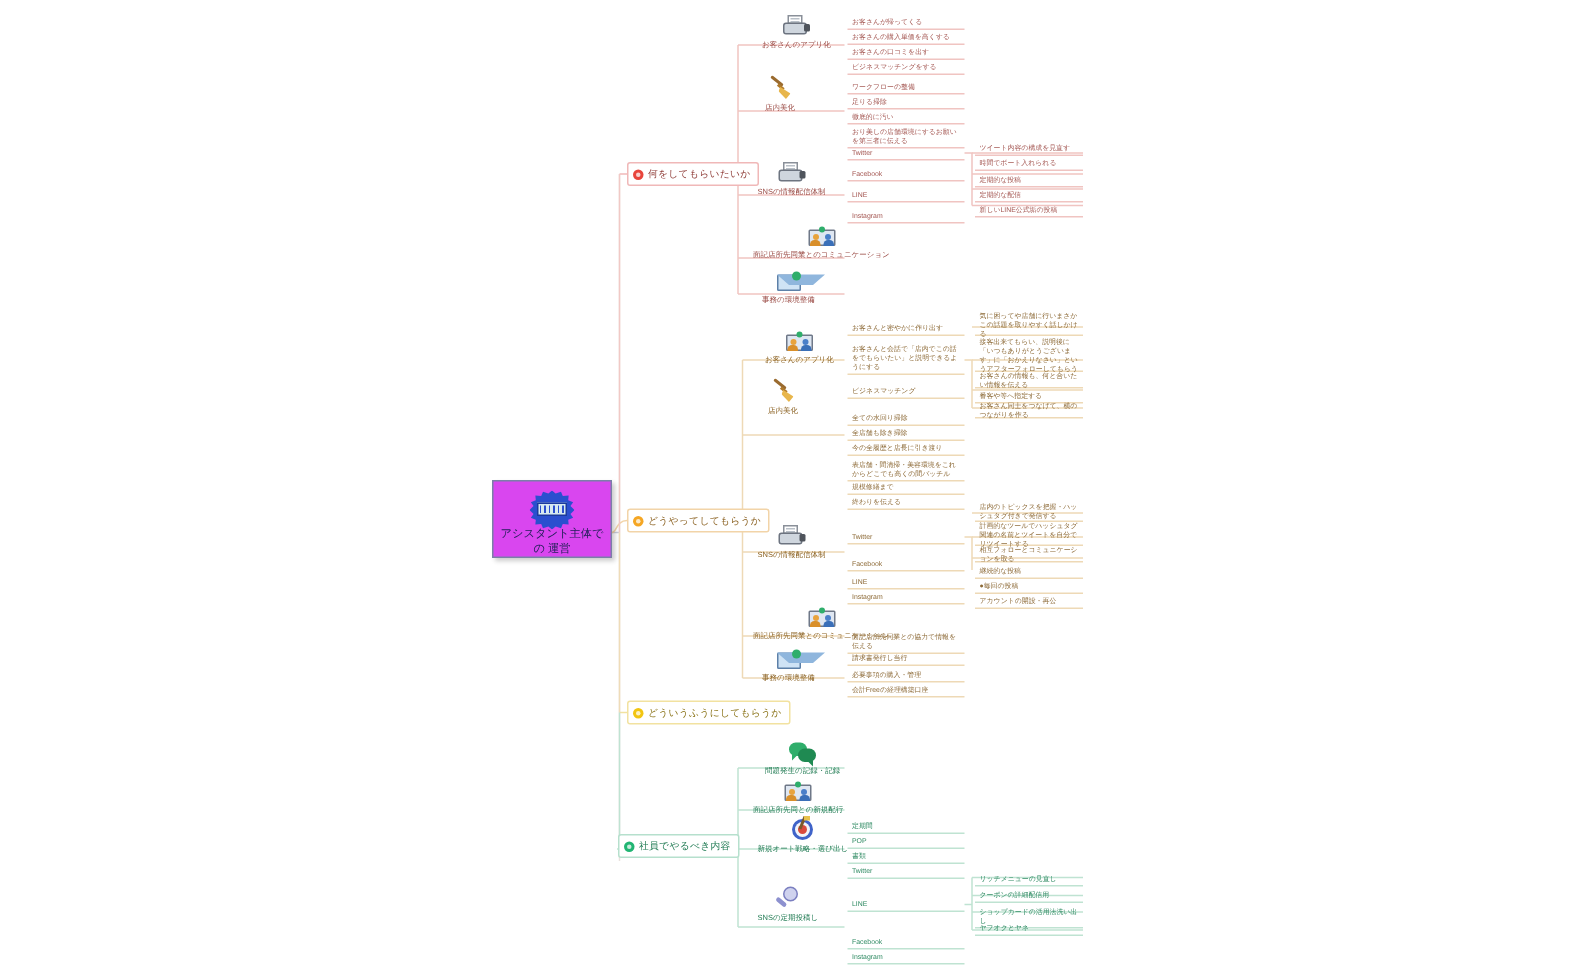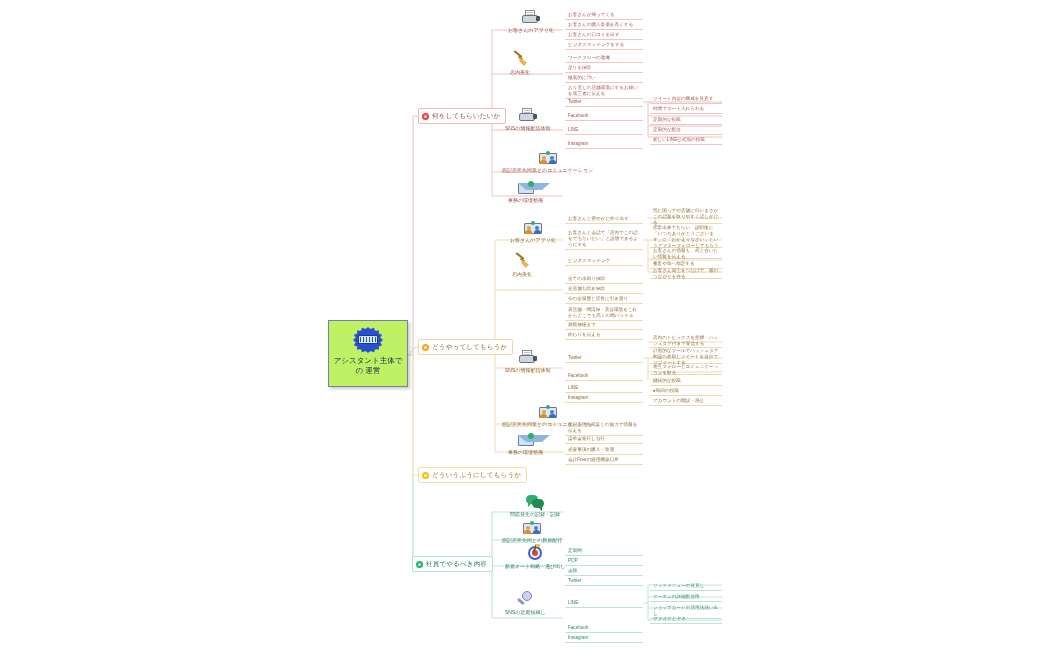--- a/index.html
+++ b/index.html
@@ -9,23 +9,23 @@
     font-family:"Liberation Sans","DejaVu Sans",sans-serif;
     overflow:hidden;
     position:relative;
   }
   #stage{position:absolute;left:0;top:0;width:1050px;height:650px;}
   svg#wires{position:absolute;left:0;top:0;width:1050px;height:650px;pointer-events:none;}
 
   
   .root{
     position:absolute;
-    left:328px;top:320px;width:80px;height:67px;
+    left:328px;top:320px;width:80px;height:52px;
     border:1px solid #7b7fa8;
-    background:#bef264;
+    background:#d946ef;
     box-shadow:2px 2px 3px rgba(0,0,0,.20);
     display:flex;flex-direction:column;align-items:center;justify-content:flex-start;
     padding-top:6px;
     box-sizing:border-box;
   }
   .root .rootlabel{
     font-size:7.5px;color:#1d1f55;line-height:10px;text-align:center;
     margin-top:3px;width:74px;
   }
   .badge-img{

